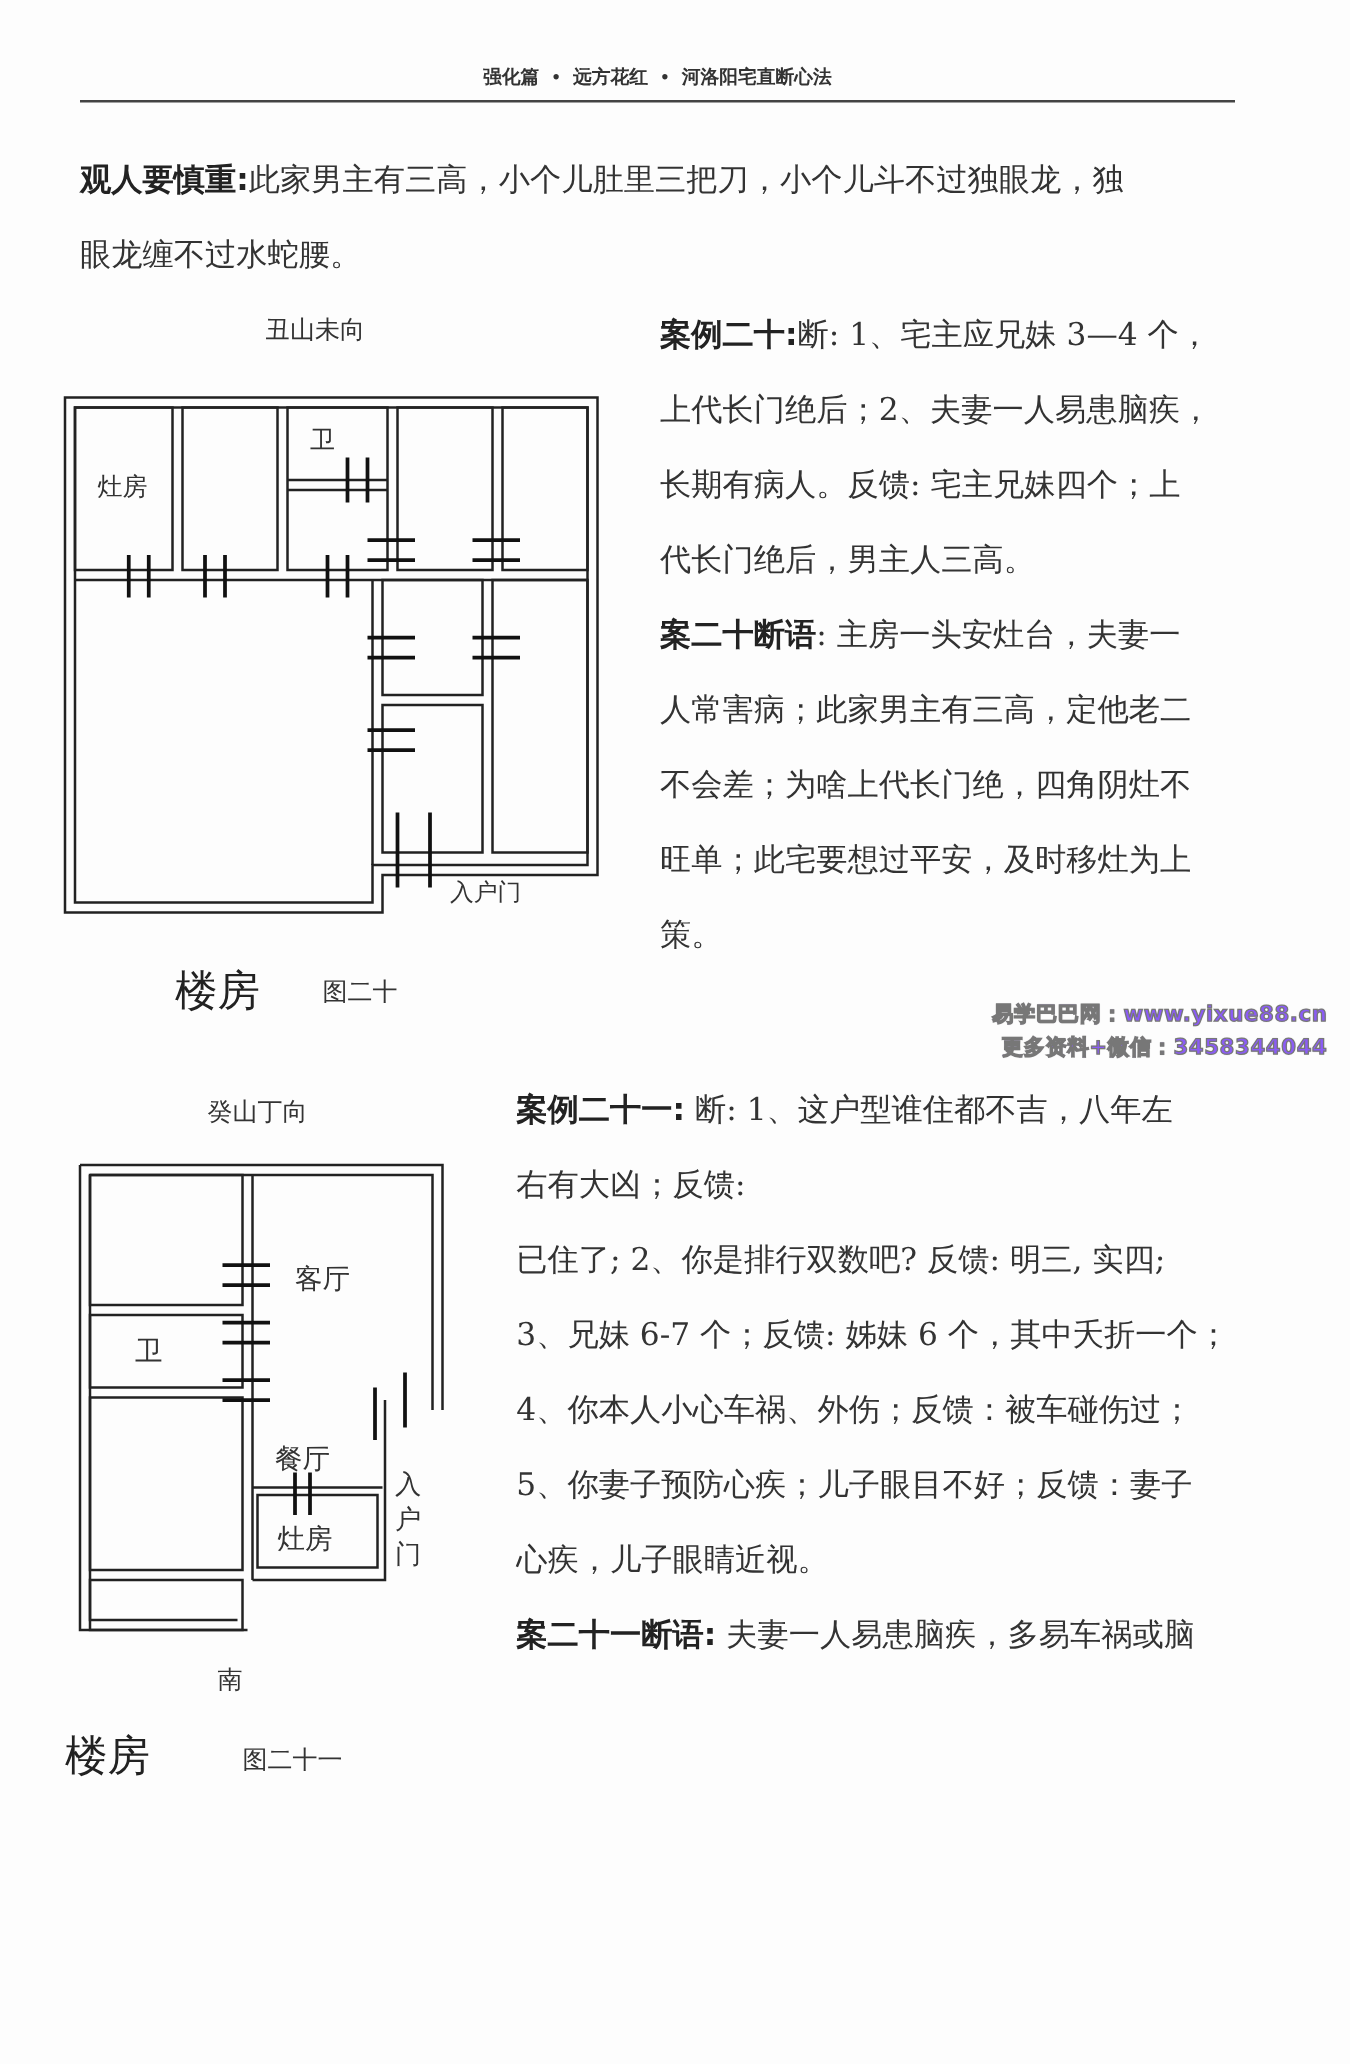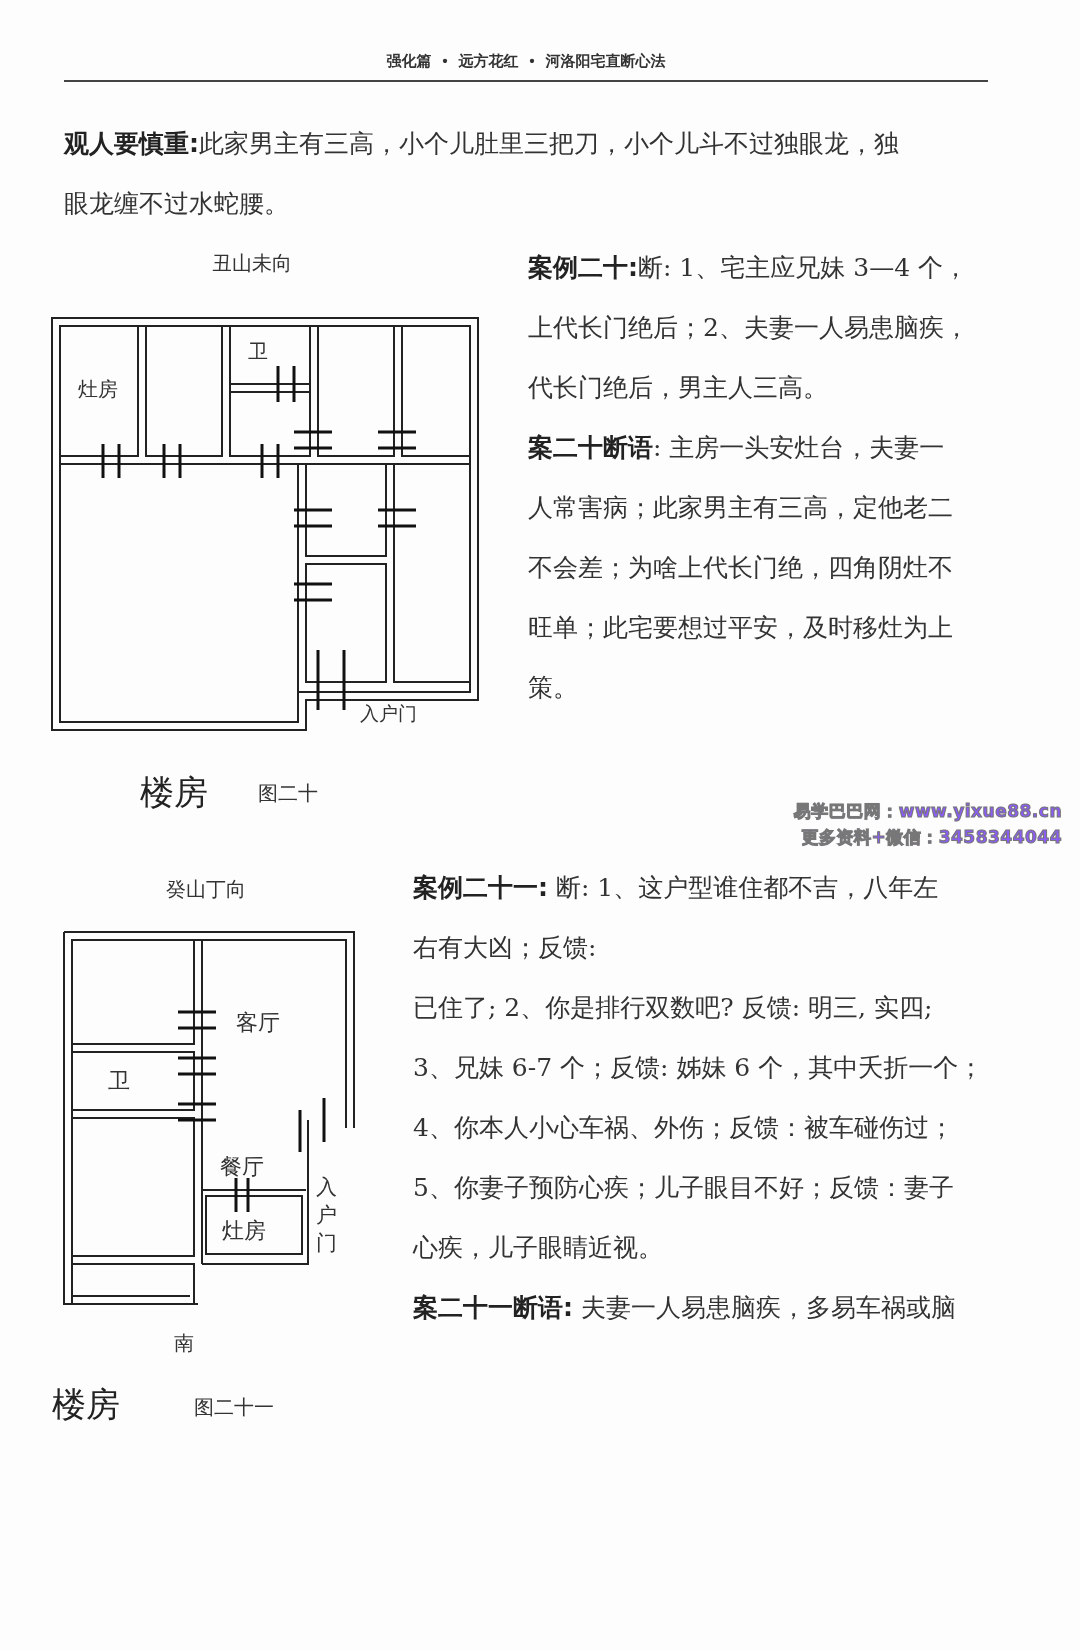--- a/index.html
+++ b/index.html
@@ -77,20 +77,21 @@
   <text x="30" y="82" font-size="20">灶房</text>
   <text x="200" y="44" font-size="20">卫</text>
   <text x="312" y="406" font-size="19">入户门</text>
 </svg>
 <div class="abs cap-big" style="left:140px;top:770px;">楼房</div>
 <div class="abs cap-small" style="left:258px;top:780px;">图二十</div>
 
 <div class="abs para case20">
   <span class="line"><b>案例二十:</b><span>断: 1、宅主应兄妹 3—4 个，</span></span>
   <span class="line">上代长门绝后；2、夫妻一人易患脑疾，</span>
+  <span class="line">长期有病人。反馈: 宅主兄妹四个；上</span>
   <span class="line">代长门绝后，男主人三高。</span>
   <span class="line"><b>案二十断语</b><span>: 主房一头安灶台，夫妻一</span></span>
   <span class="line">人常害病；此家男主有三高，定他老二</span>
   <span class="line">不会差；为啥上代长门绝，四角阴灶不</span>
   <span class="line">旺单；此宅要想过平安，及时移灶为上</span>
   <span class="line">策。</span>
 </div>
 
 <div class="abs watermark" style="top:800px;">易学巴巴网：www.yixue88.cn</div>
 <div class="abs watermark" style="top:826px;margin-left:28px;">更多资料+微信：3458344044</div>

